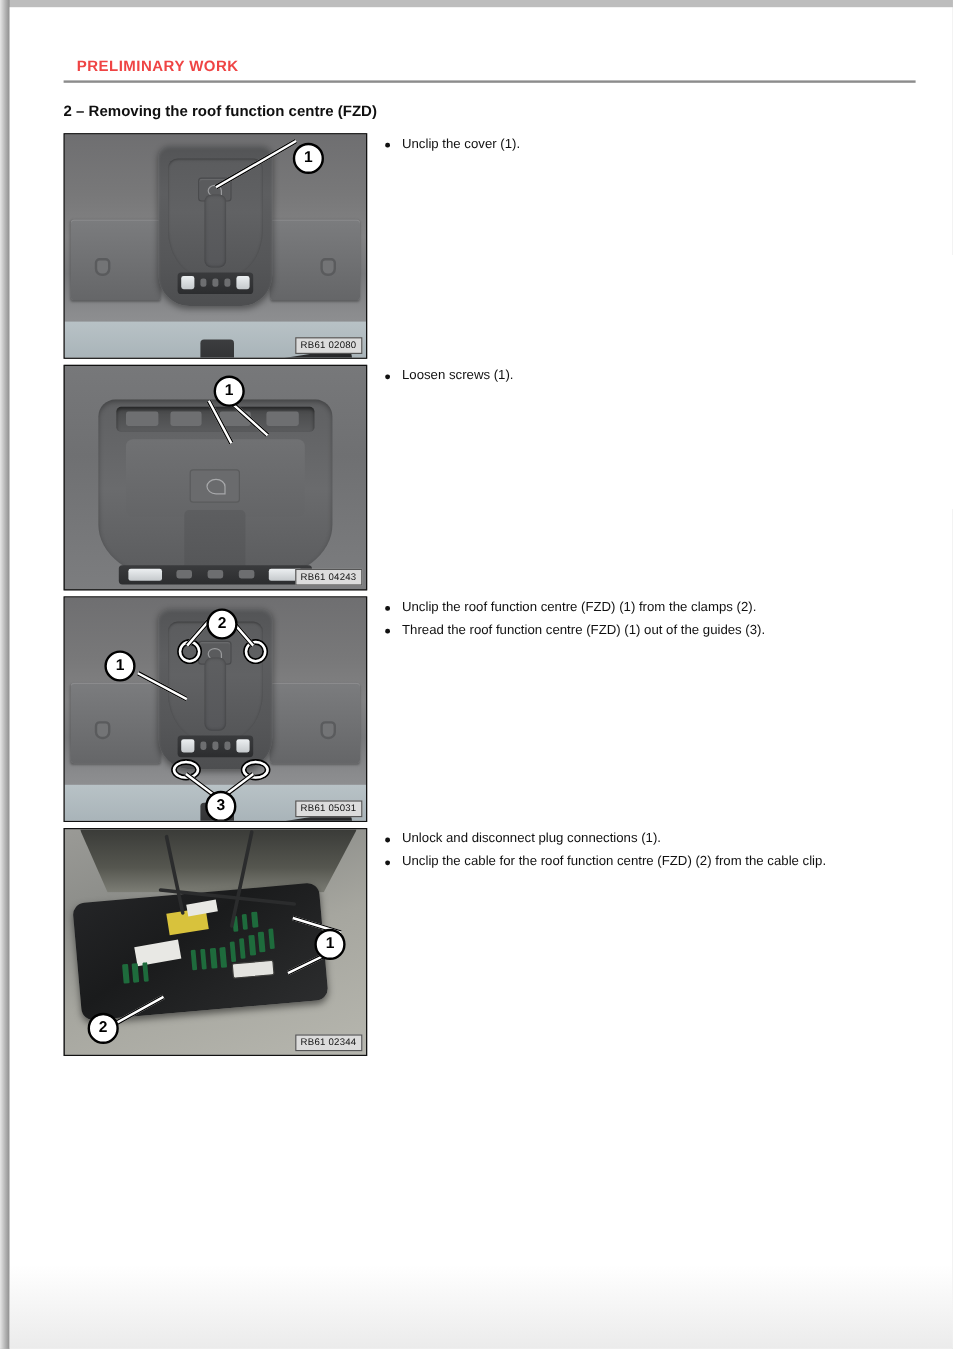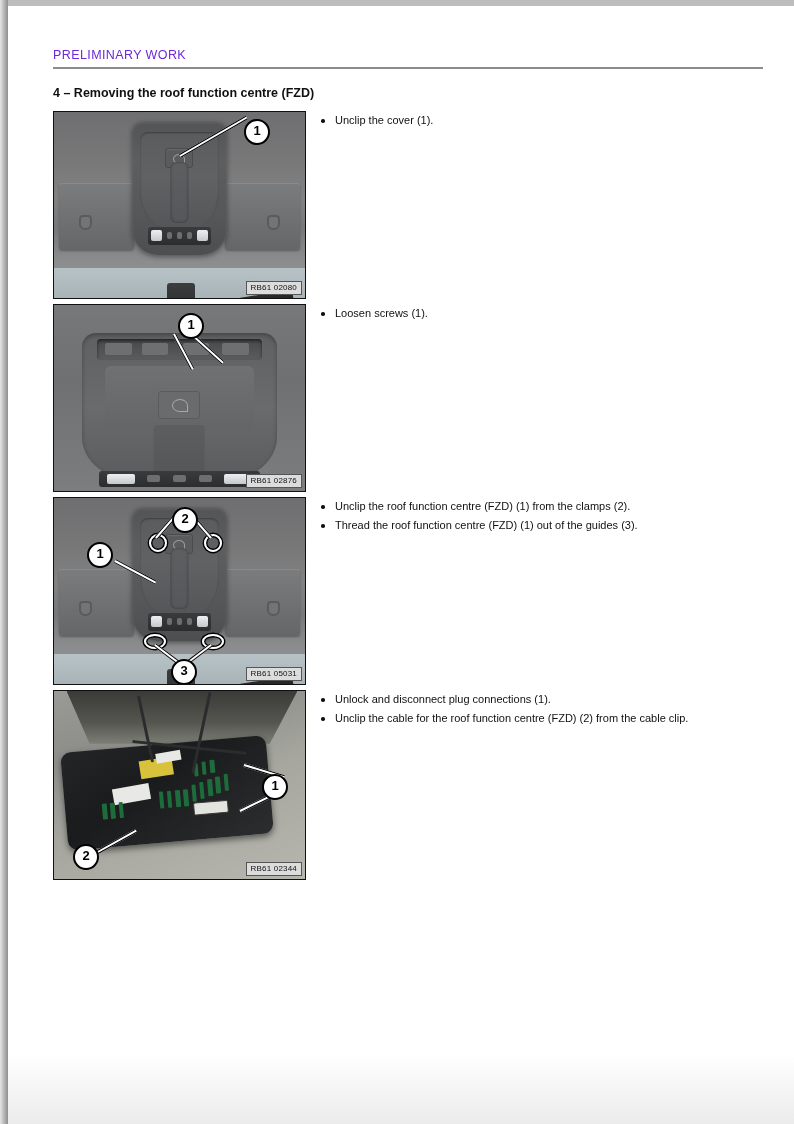--- a/index.html
+++ b/index.html
@@ -46,26 +46,26 @@
     position: absolute;
     left: 0; top: 0;
     width: 8px;
     height: 1124px;
     background: linear-gradient(90deg,#e6e6e6 0%, #b4b4b4 55%, #8e8e8e 100%);
   }
 
   
   .doc-title {
     position: absolute;
-    left: 45px;
+    left: 56px;
     top: 42px;
     font-size: 12.5px;
-    font-weight: normal;
+    font-weight: bold;
     letter-spacing: 0.4px;
-    color: #6d28d9;
+    color: #ef4444;
     white-space: nowrap;
   }
   .rule-main {
     position: absolute;
     left: 45px;
     top: 61px;
     width: 710px;
     height: 2px;
     background: #8c8c8c;
   }
@@ -419,21 +419,21 @@
 </head>
 <body>
 
 <div id="page-frame">
   <div id="left-rail"></div>
 
   <div id="page">
 
     <div class="doc-title">PRELIMINARY WORK</div>
     <div class="rule-main"></div>
-    <div class="section-title">4 – Removing the roof function centre (FZD)</div>
+    <div class="section-title">2 – Removing the roof function centre (FZD)</div>
 
     <div class="step" style="top:105px; height:190px;">
       <div class="figure">
         <div class="photo">
           <div class="headliner"></div>
           <div class="vis-left">
             <div class="vis-hook" style="left:26%; top:48%;"></div>
           </div>
           <div class="vis-right">
             <div class="vis-hook" style="right:26%; top:48%;"></div>
@@ -488,21 +488,21 @@
             <div class="lamp-btn" style="left:46%;"></div>
             <div class="lamp-btn" style="left:62%;"></div>
             <div class="lamp r"></div>
           </div>
         </div>
 
         <div class="leader" style="left:120px; top:27px; width:40px; transform:rotate(62deg);"></div>
         <div class="leader" style="left:137px; top:27px; width:43px; transform:rotate(42deg);"></div>
         <div class="callout" style="left:124px; top:8px;">1</div>
 
-        <div class="fig-caption">RB61 02876</div>
+        <div class="fig-caption">RB61 04243</div>
       </div>
       <div class="instructions">
         <div class="bullet-line">Loosen screws (1).</div>
       </div>
     </div>
 
     <div class="step" style="top:491px; height:190px;">
       <div class="figure">
         <div class="photo">
           <div class="headliner"></div>

